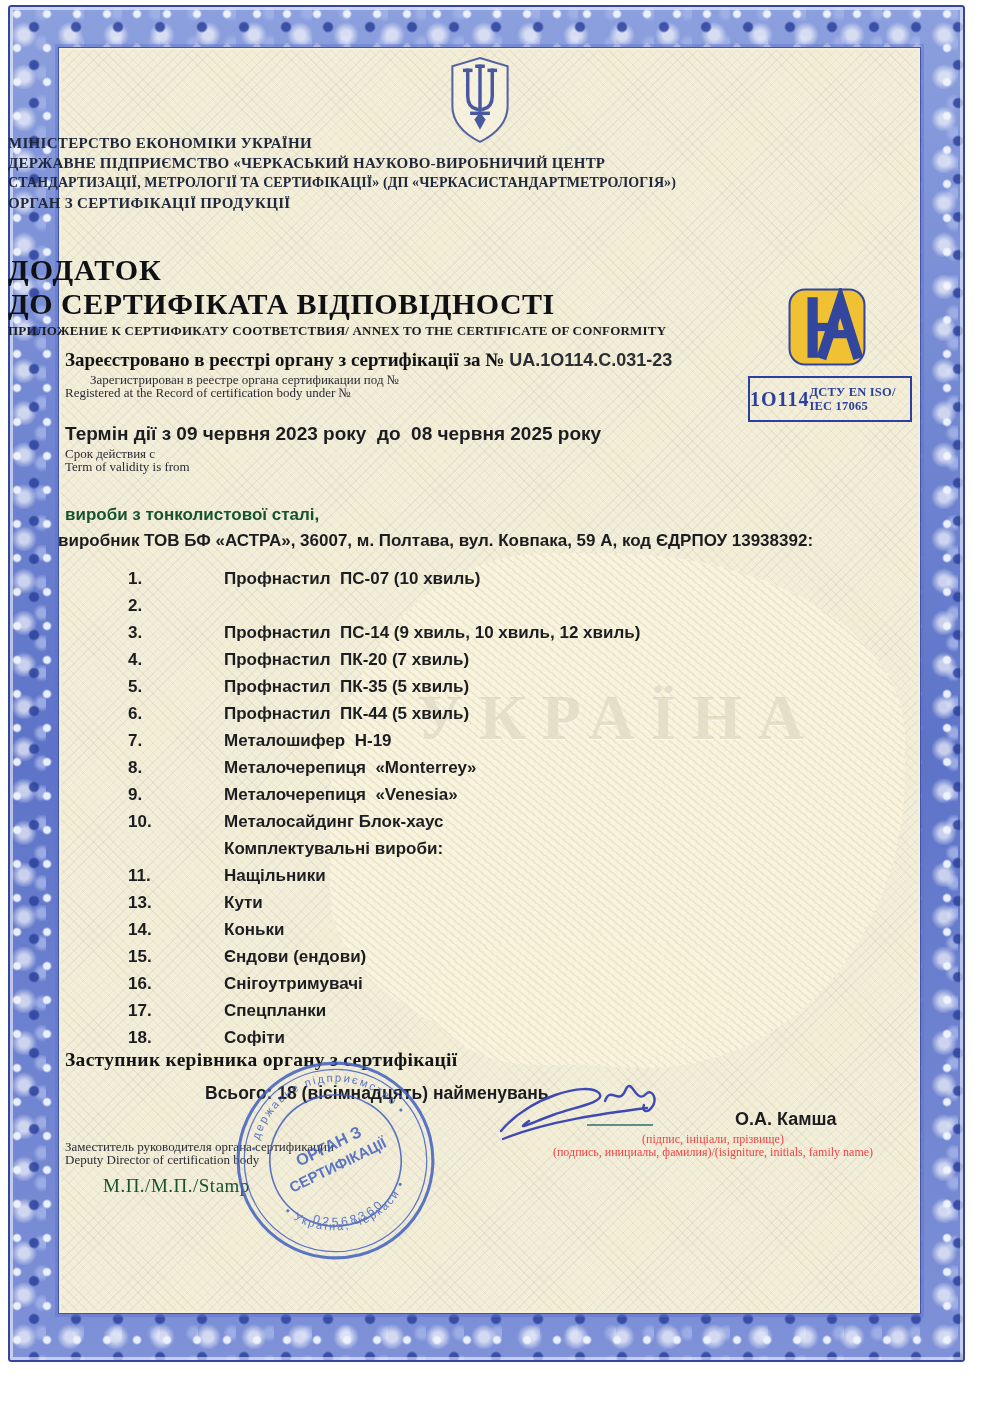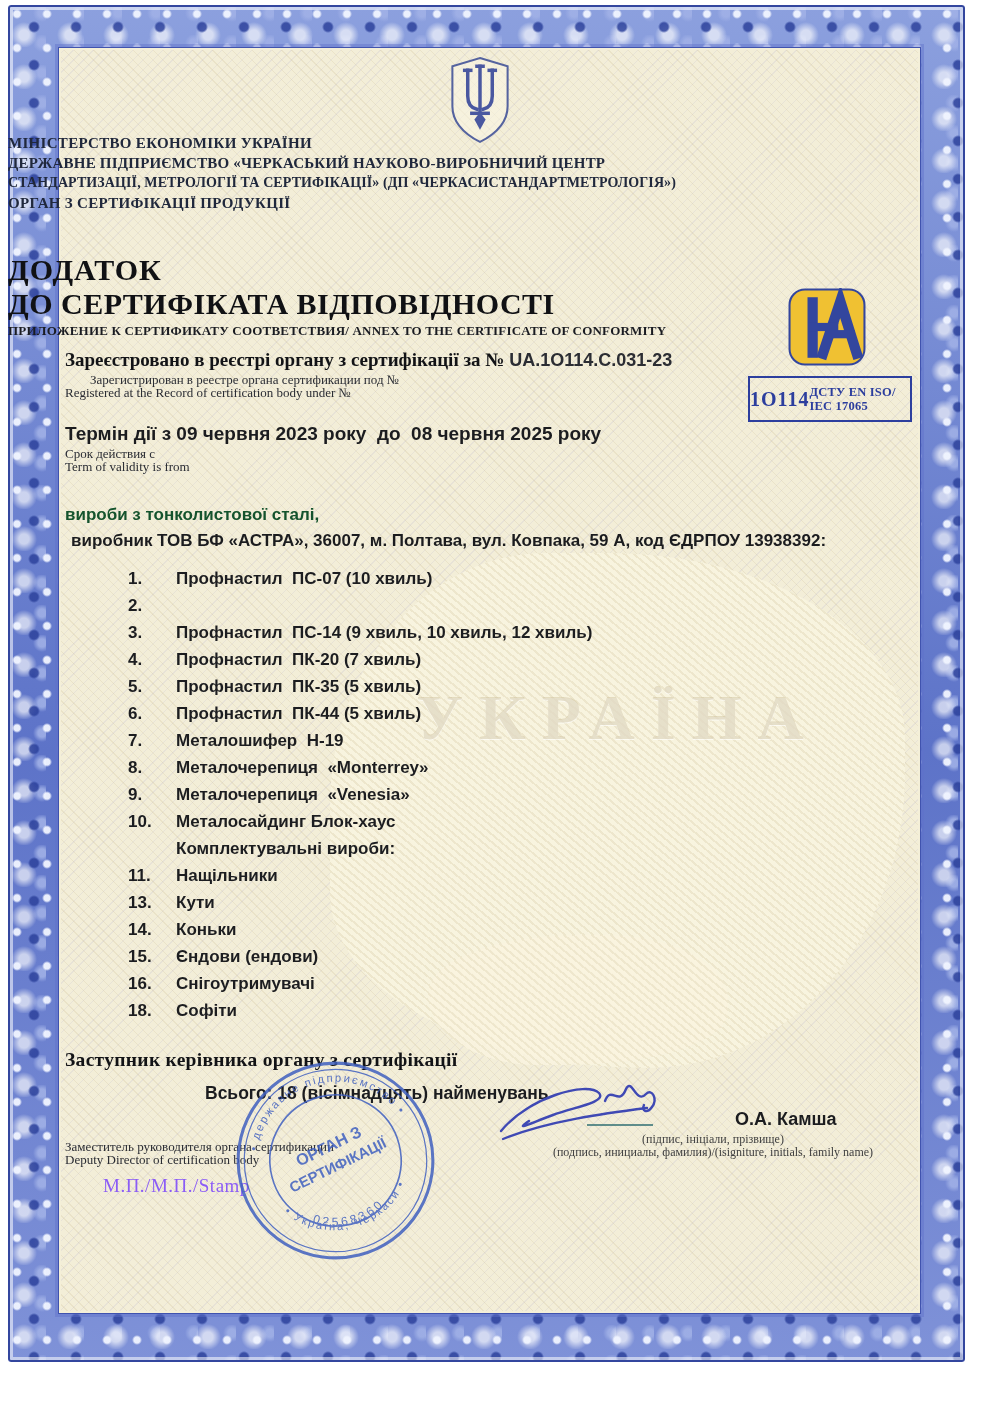--- a/index.html
+++ b/index.html
@@ -50,33 +50,33 @@
   .reg-main{left:57px;top:344px;font-size:19px;font-weight:bold;color:#121316;}
   .reg-num{font-family:"Liberation Sans",sans-serif;font-size:18px;color:#2b2d33;}
   .sub-serif{font-size:13px;color:#2a2c33;line-height:14px;}
   .reg-ru{left:46px;top:368px;margin-left:36px;}
   .reg-en{left:57px;top:381px;}
   .validity-main{left:57px;top:418px;font-family:"Liberation Sans",sans-serif;
     font-size:19px;font-weight:bold;color:#1b1c1f;white-space:pre;}
   .val-ru{left:57px;top:442px;}
   .val-en{left:57px;top:455px;}
   .intro1{left:57px;top:500px;font-family:"Liberation Sans",sans-serif;font-size:17px;font-weight:bold;color:#14532d;}
-  .intro2{left:63px;top:526px;font-family:"Liberation Sans",sans-serif;font-size:17px;font-weight:bold;color:#1b1c1f;}
+  .intro2{left:50px;top:526px;font-family:"Liberation Sans",sans-serif;font-size:17px;font-weight:bold;color:#1b1c1f;}
   .list{left:120px;top:560px;width:700px;}
   .row{display:flex;height:27px;line-height:27px;font-family:"Liberation Sans",sans-serif;
     font-weight:bold;font-size:17px;color:#1c1d20;}
   .row-num{width:48px;}
-  .row-label{white-space:pre;}
+  .row-label{white-space:pre;margin-left:48px;}
   .total{left:197px;top:1078px;font-family:"Liberation Sans",sans-serif;font-size:17.5px;font-weight:bold;color:#1b1c1f;}
   .sig-title{left:57px;top:1044px;font-size:19.5px;font-weight:bold;color:#121316;letter-spacing:.3px;}
   .sig-ru{left:57px;top:1135px;}
   .sig-en{left:57px;top:1148px;}
-  .mp{left:95px;top:1170px;font-size:19px;color:#8b5cf6;letter-spacing:.5px;}
+  .mp{left:95px;top:1170px;font-size:19px;color:#14532d;letter-spacing:.5px;}
   .sig-name{left:727px;top:1104px;font-family:"Liberation Sans",sans-serif;font-size:18px;font-weight:bold;color:#1b1c1f;}
-  .captions{left:470px;top:1128px;width:470px;text-align:center;font-size:12px;color:#404040;line-height:13px;}
+  .captions{left:470px;top:1128px;width:470px;text-align:center;font-size:12px;color:#ef4444;line-height:13px;}
   
   .na-logo{position:absolute;left:780px;top:283px;z-index:5;}
   .code-box{position:absolute;left:740px;top:371px;width:160px;height:42px;
     border:2px solid #2c3e9e;display:flex;flex-direction:row;align-items:center;justify-content:center;
     color:#2c3e9e;font-weight:bold;}
   .code-main{font-size:20px;letter-spacing:1px;line-height:20px;}
   .code-std{font-size:12.5px;line-height:14px;letter-spacing:.2px;}
   
   .stamp{position:absolute;left:225px;top:1053px;width:205px;height:205px;opacity:.85;}
   .signature{position:absolute;left:487px;top:1072px;width:185px;height:78px;}
@@ -206,20 +206,24 @@
         </div>
       <div class="row">
           <span class="row-num">15.</span>
           <span class="row-label">Єндови (ендови)</span>
         </div>
       <div class="row">
           <span class="row-num">16.</span>
           <span class="row-label">Снігоутримувачі</span>
         </div>
       <div class="row">
+          <span class="row-num">17.</span>
+          <span class="row-label">Спецпланки</span>
+        </div>
+      <div class="row">
           <span class="row-num">18.</span>
           <span class="row-label">Софіти</span>
         </div>
     </div>
 
     <div class="abs total">Всього: 18 (вісімнадцять) найменувань</div>
 
     <div class="abs sig-title">Заступник керівника органу з сертифікації</div>
     <div class="abs sub-serif sig-ru">Заместитель руководителя органа сертификации</div>
     <div class="abs sub-serif sig-en">Deputy Director of certification body</div>

